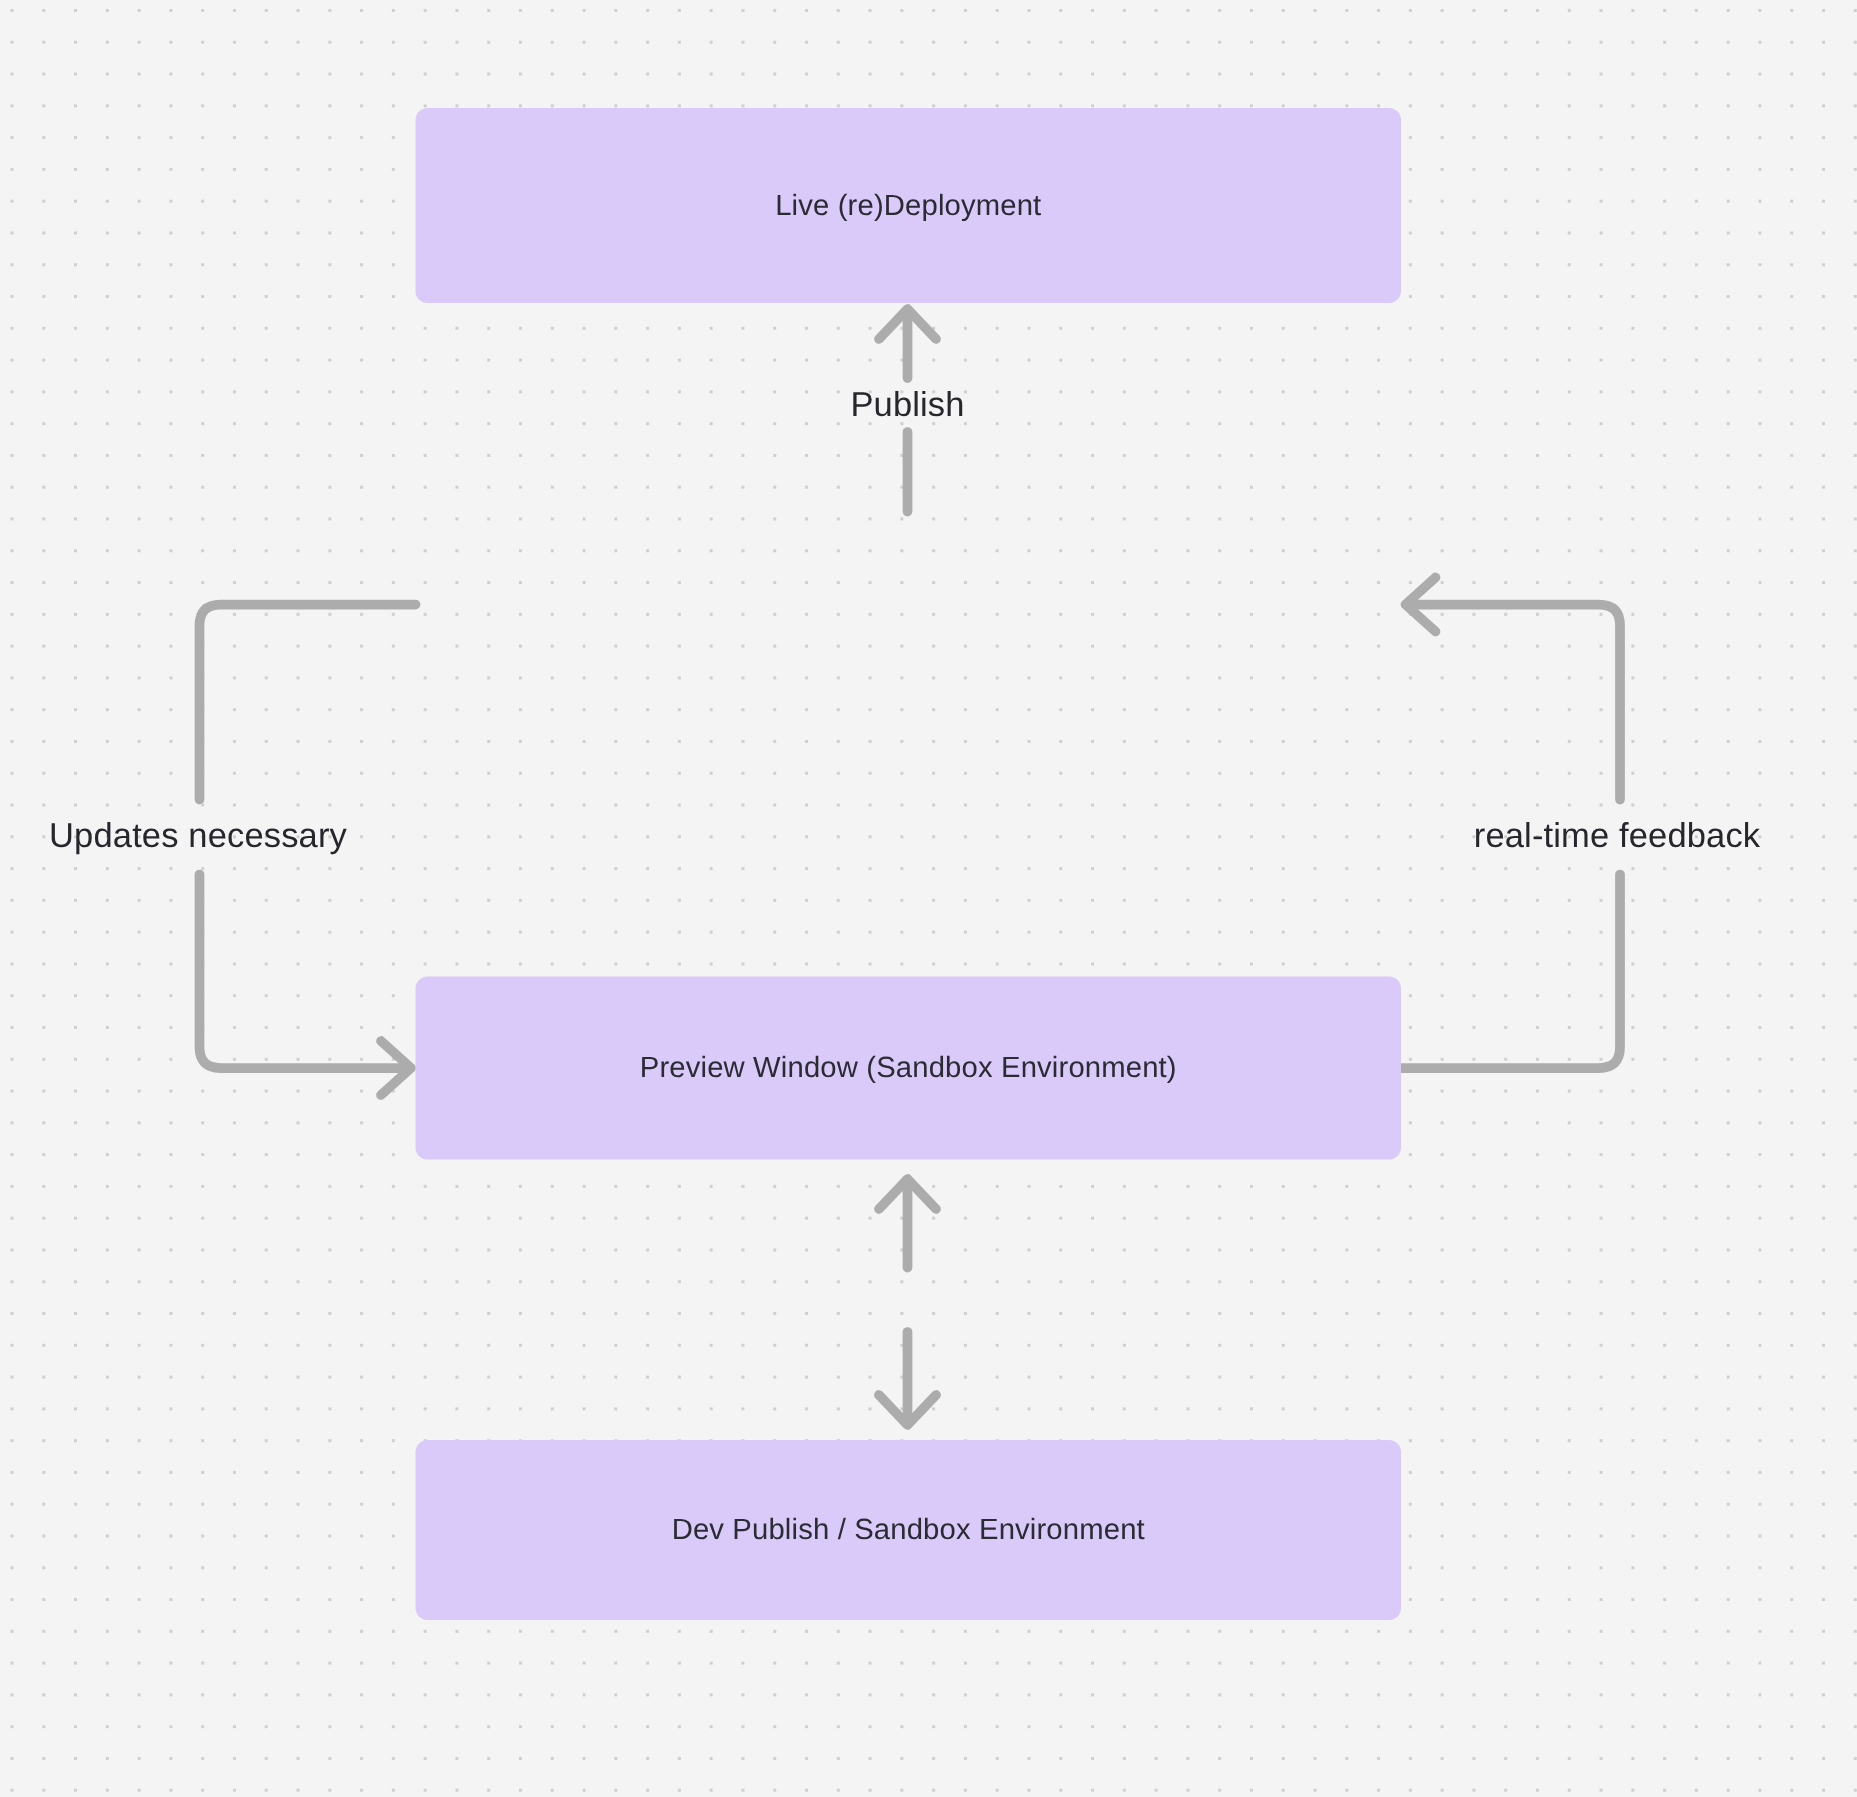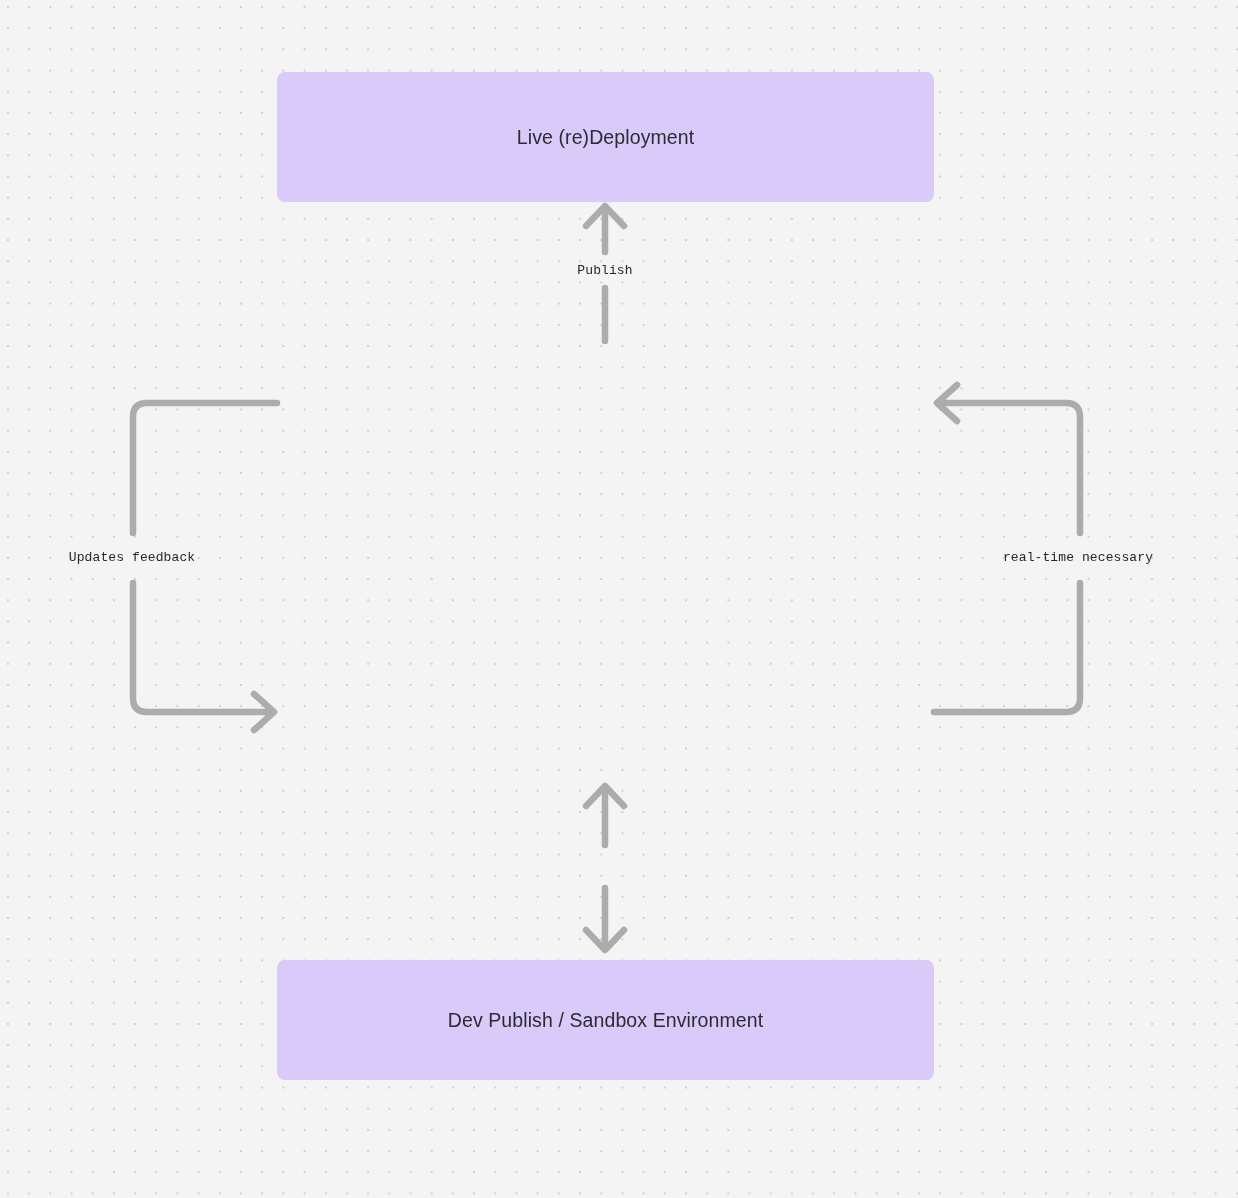--- a/index.html
+++ b/index.html
@@ -42,22 +42,22 @@
     color: #2b2b33;
     font-size: 19.5px;
     font-family: "Liberation Sans", sans-serif;
     letter-spacing: 0.1px;
     text-align: center;
     white-space: nowrap;
   }
   .edge-label {
     position: absolute;
     color: #26262c;
-    font-size: 13px;
-    font-family: Liberation Mono, monospace;
+    font-size: 23px;
+    font-family: Liberation Sans, sans-serif;
     letter-spacing: 0.1px;
     white-space: nowrap;
     transform: translate(-50%, -50%);
     text-align: right;
   }
 </style>
 </head>
 <body>
 
 <div id="canvas">
@@ -88,25 +88,28 @@
       <path d="M605 888 L605 948" stroke="#abacab" stroke-width="6.5" fill="none" stroke-linecap="round"></path>
       <path d="M586 930 L605 950 L624 930" stroke="#abacab" stroke-width="6.5" fill="none" stroke-linecap="round" stroke-linejoin="round"></path>
     </g>
   </svg>
 
   <div class="node" style="left:277px; top:72px; width:657px; height:130px;">
     <span class="node-label">Live (re)Deployment</span>
   </div>
 
 
+  <div class="node" style="left:277px; top:651px; width:657px; height:122px;">
+    <span class="node-label">Preview Window (Sandbox Environment)</span>
+  </div>
 
   <div class="node" style="left:277px; top:960px; width:657px; height:120px;">
     <span class="node-label">Dev Publish / Sandbox Environment</span>
   </div>
 
   <div class="edge-label" style="left:605px; top:270px;">Publish</div>
 
-  <div class="edge-label" style="left:132px; top:557px;">Updates feedback</div>
+  <div class="edge-label" style="left:132px; top:557px;">Updates necessary</div>
 
-  <div class="edge-label" style="left:1078px; top:557px;">real-time necessary</div>
+  <div class="edge-label" style="left:1078px; top:557px;">real-time feedback</div>
 
 
 </div>
 
 </body></html>

